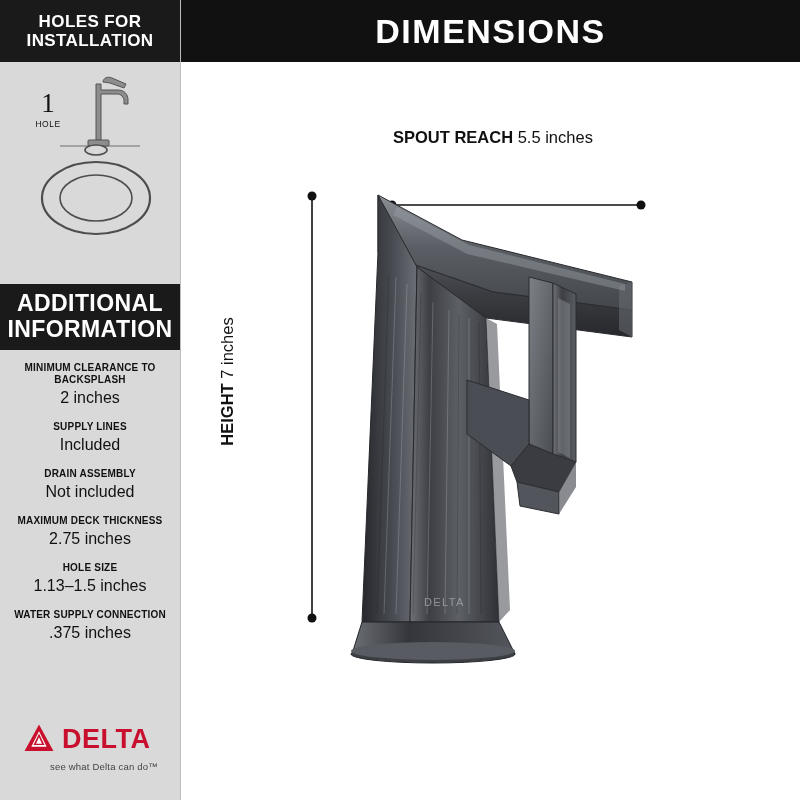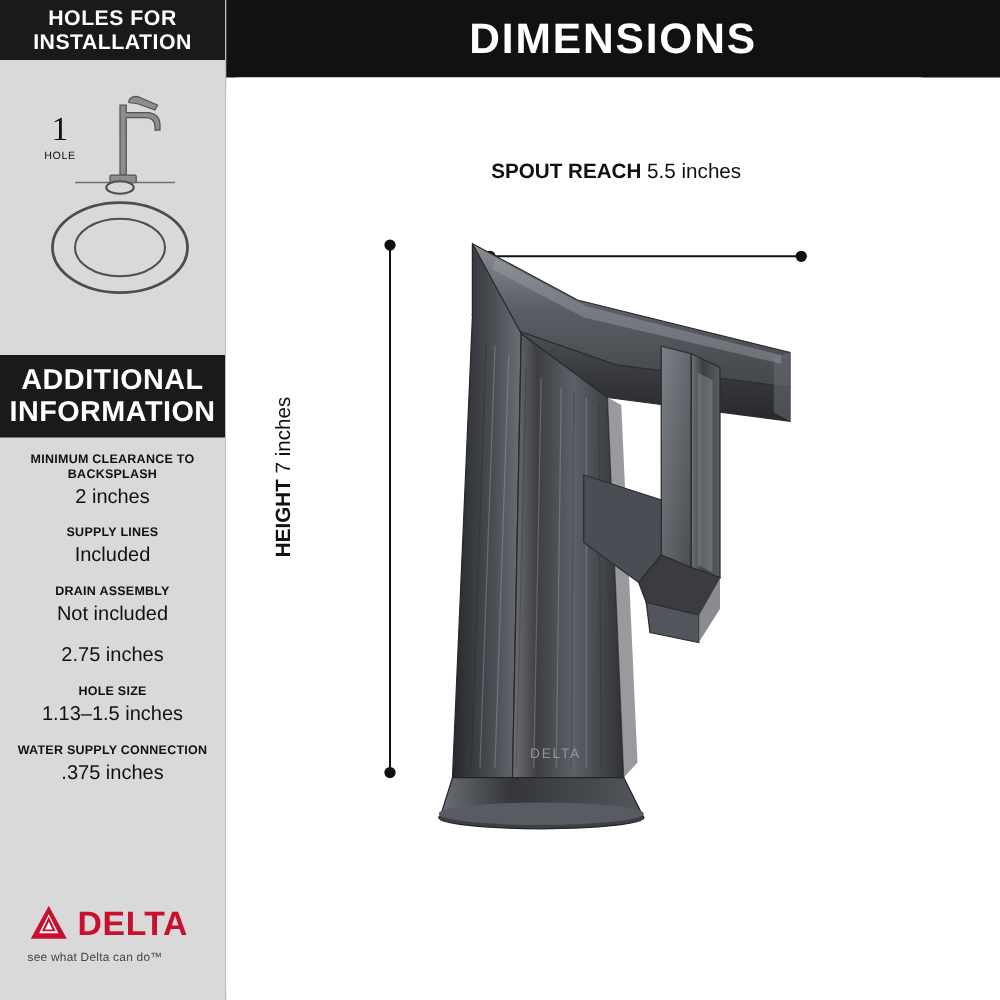--- a/index.html
+++ b/index.html
@@ -33,21 +33,21 @@
     color: #ffffff;
     text-align: center;
     font-weight: bold;
     letter-spacing: 0.4px;
     line-height: 1.12;
   }
   #holes-header {
     position: absolute;
     left: 0; top: 0;
     width: 180px;
-    height: 48px;
+    height: 62px;
     display: flex;
     align-items: center;
     justify-content: center;
     font-size: 17px;
   }
   #holes-panel {
     position: absolute;
     left: 0; top: 62px;
     width: 180px;
     height: 222px;
@@ -131,20 +131,21 @@
     letter-spacing: 0.5px;
     color: #c8102e;
     margin-left: 6px;
     line-height: 1;
   }
   #delta-logo .tag {
     font-size: 9.5px;
     color: #444;
     margin-top: 5px;
     letter-spacing: 0.2px;
+    margin-left: 28px;
   }
 
   
   #main-header {
     position: absolute;
     left: 181px; top: 0;
     width: 619px;
     height: 62px;
     background: #111111;
     color: #ffffff;
@@ -237,20 +238,21 @@
       </div>
       <div class="spec">
         <div class="term">SUPPLY LINES</div>
         <div class="val">Included</div>
       </div>
       <div class="spec">
         <div class="term">DRAIN ASSEMBLY</div>
         <div class="val">Not included</div>
       </div>
       <div class="spec">
+        <div class="term">MAXIMUM DECK THICKNESS</div>
         <div class="val">2.75 inches</div>
       </div>
       <div class="spec">
         <div class="term">HOLE SIZE</div>
         <div class="val">1.13–1.5 inches</div>
       </div>
       <div class="spec">
         <div class="term">WATER SUPPLY CONNECTION</div>
         <div class="val">.375 inches</div>
       </div>

